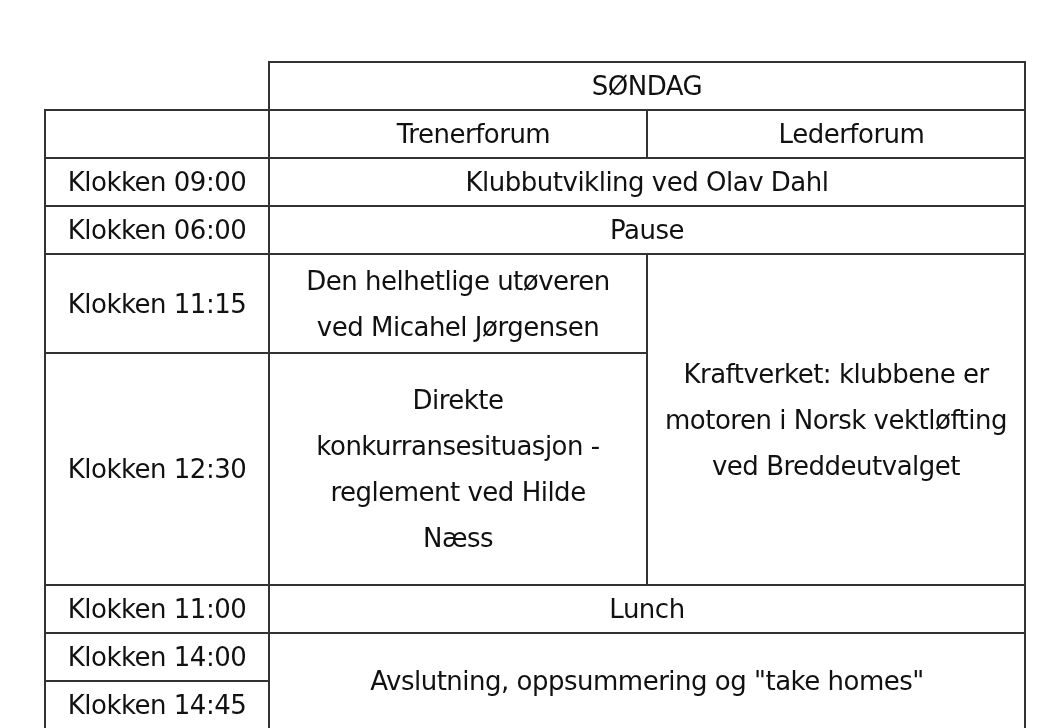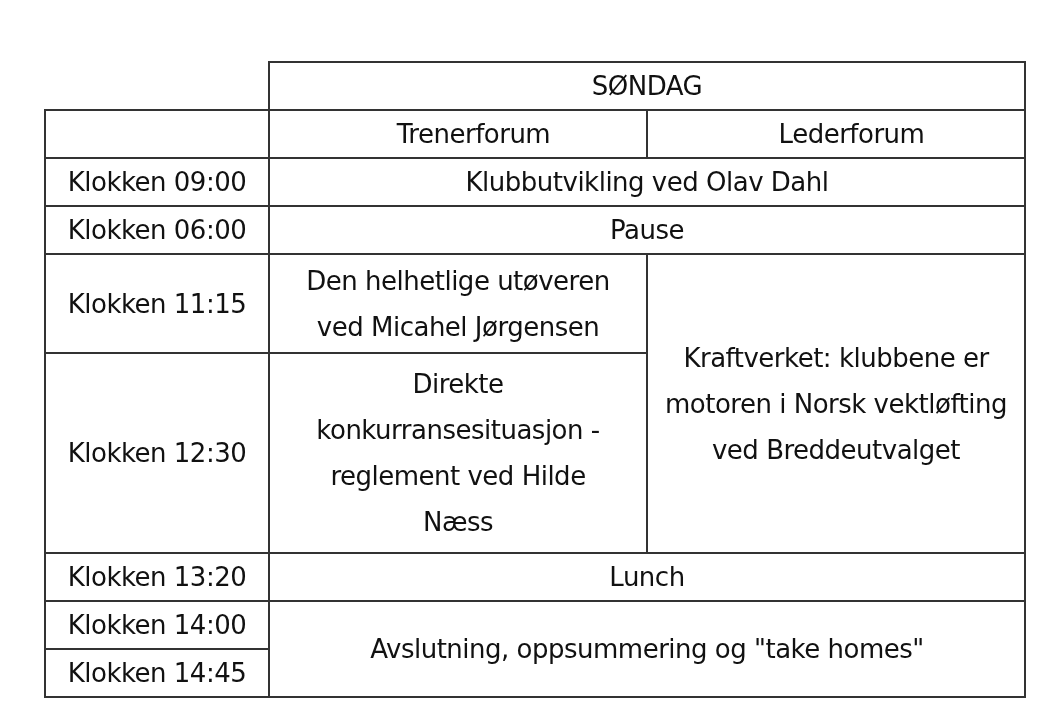--- a/index.html
+++ b/index.html
@@ -4,21 +4,21 @@
 <style>
   html, body { margin:0; padding:0; background:#ffffff; }
   body { width:1057px; height:728px; position:relative; overflow:hidden;
          font-family:"DejaVu Sans", sans-serif; color:#111; }
   table.sched { position:absolute; left:44px; top:61px; border-collapse:collapse; table-layout:fixed; }
   table.sched td { border:2px solid #333; text-align:center; vertical-align:middle; padding:0 4px;
                    font-size:26px; line-height:46px; letter-spacing:-0.5px; box-sizing:border-box; }
   td.blank-corner { border-top:none !important; border-left:none !important; }
   col.c0 { width:224px; } col.c1 { width:378px; } col.c2 { width:378px; }
   tr.r1 td { height:43px; } tr.r2 td { height:48px;padding-left:35px; } tr.r3 td, tr.r4 td { height:48px; }
-  tr.r5 td { height:99px; } tr.r6 td { height:200px; }
+  tr.r5 td { height:99px; } tr.r6 td { height:232px; }
   tr.r7 td, tr.r8 td, tr.r9 td { height:48px; }
 </style>
 </head>
 <body>
 
 <table class="sched">
   <colgroup>
       <col class="c0">
       <col class="c1">
       <col class="c2">
@@ -44,21 +44,21 @@
   <tr class="r5">
     <td>Klokken 11:15</td>
     <td style="padding:0 10px;">Den helhetlige utøveren ved Micahel Jørgensen</td>
     <td rowspan="2" style="padding:0 14px;">Kraftverket: klubbene er motoren i Norsk vektløfting ved Breddeutvalget</td>
   </tr>
   <tr class="r6">
     <td>Klokken 12:30</td>
     <td style="padding:0 22px;">Direkte konkurransesituasjon - reglement ved Hilde Næss</td>
   </tr>
   <tr class="r7">
-    <td>Klokken 13:20</td>
+    <td>Klokken 11:00</td>
     <td colspan="2">Lunch</td>
   </tr>
   <tr class="r8">
     <td>Klokken 14:00</td>
     <td colspan="2" rowspan="2">Avslutning, oppsummering og "take homes"</td>
   </tr>
   <tr class="r9">
     <td>Klokken 14:45</td>
   </tr>
 </tbody>

